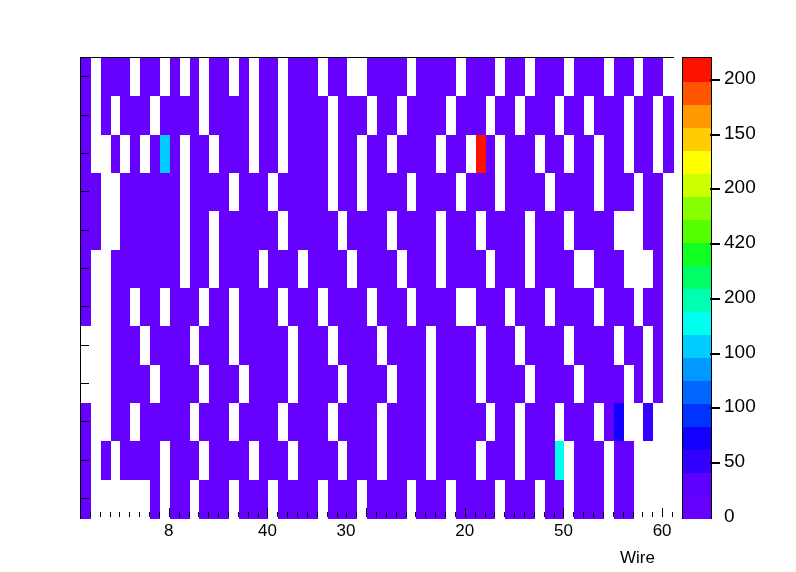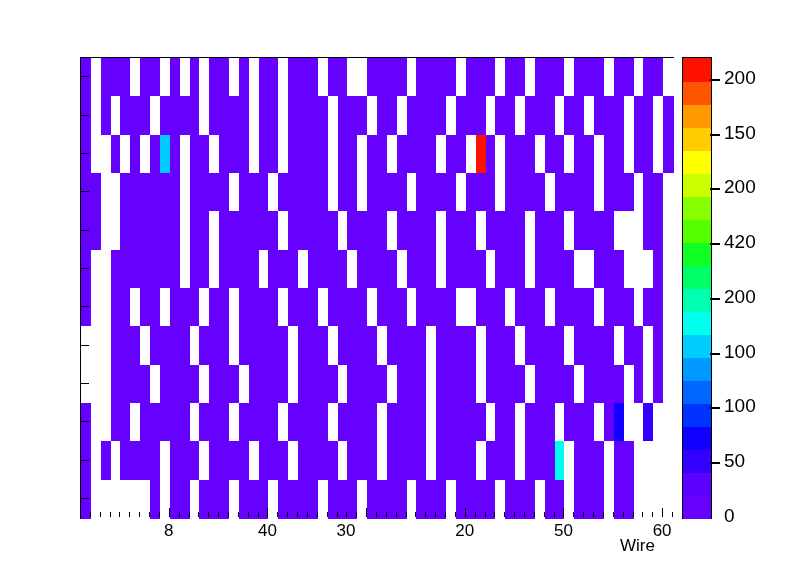--- a/index.html
+++ b/index.html
@@ -98,21 +98,21 @@
     width: 60px;
     margin-left: -30px;
     text-align: center;
     font-size: 17px;
     font-family: "Liberation Sans", sans-serif;
     color: #000000;
   }
   #x-axis-title {
     position: absolute;
     left: 620px;
-    top: 536px;
+    top: 548px;
     font-size: 17px;
     font-family: "Liberation Sans", sans-serif;
     color: #000000;
   }
   
   #colorbar-frame {
     position: absolute;
     left: 682px;
     top: 57px;
     width: 28px;

